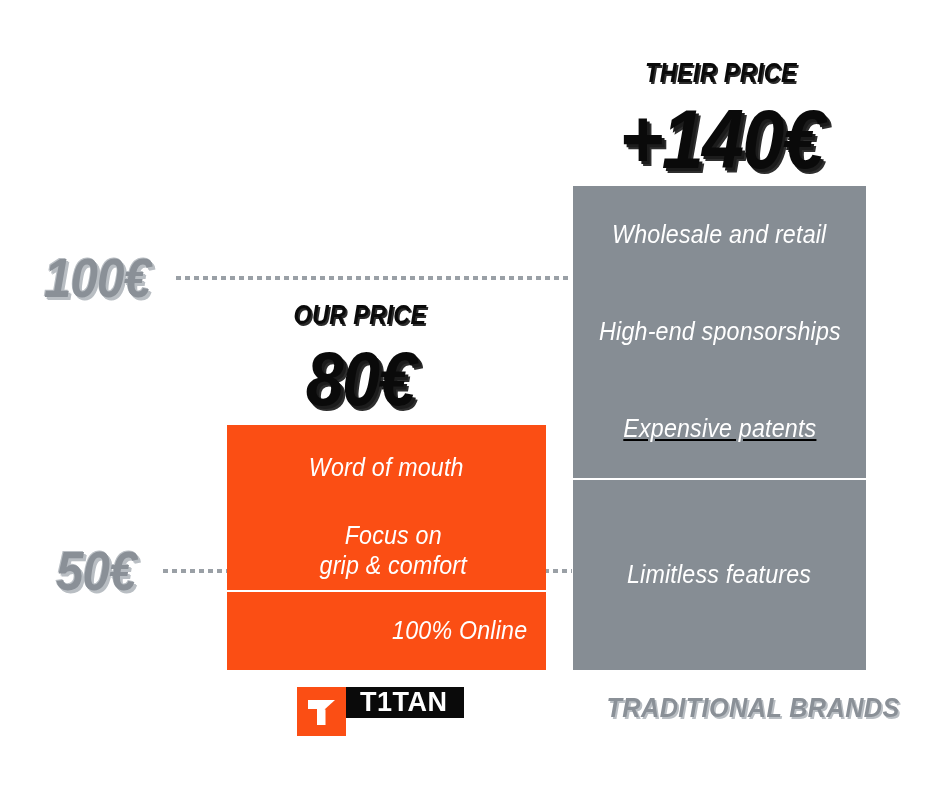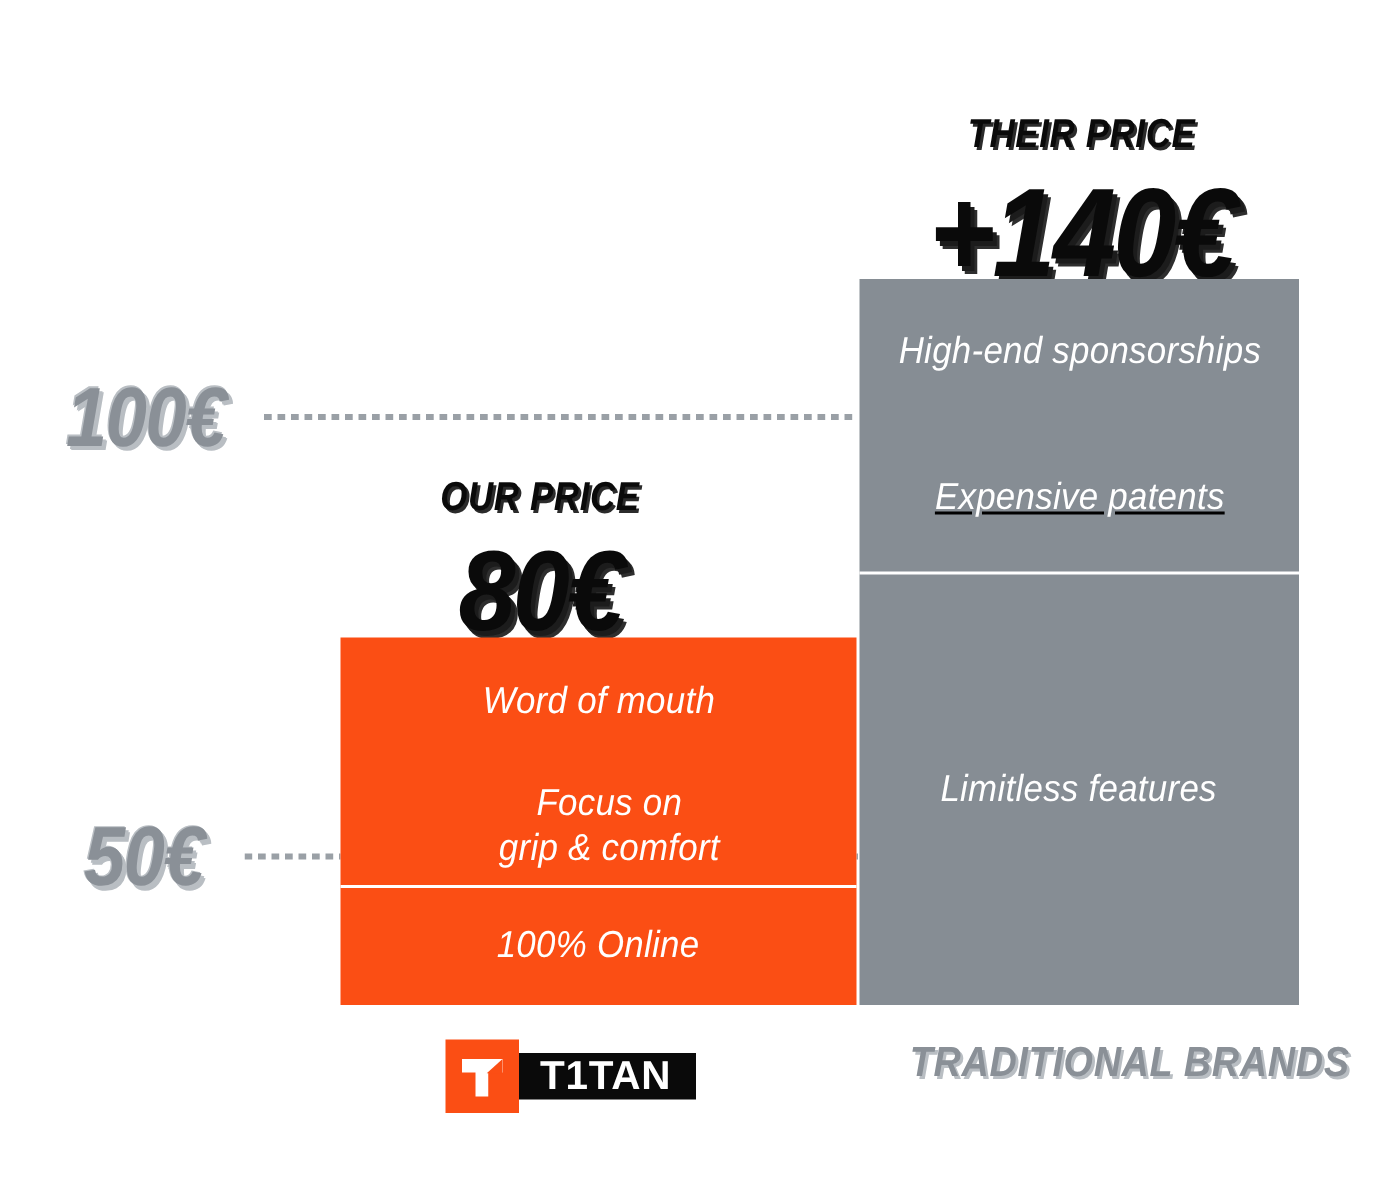--- a/index.html
+++ b/index.html
@@ -48,21 +48,21 @@
     background-image:
       linear-gradient(to right, #9aa0a6 0px, #9aa0a6 5px, rgba(0,0,0,0) 5px, rgba(0,0,0,0) 9px);
     background-size: 9px 4px;
     background-repeat: repeat-x;
   }
   #dots-100      { left: 176px; top: 276px; width: 395px; }
   #dots-50-left  { left: 163px; top: 569px; width: 64px;  }
   #dots-50-right { left: 517px; top: 569px; width: 55px;  }
 
   
-  .callout { position: absolute; text-align: center; margin-top: 16px; }
+  .callout { position: absolute; text-align: center; }
 
   .callout-title {
     font-family: "Liberation Sans", sans-serif;
     font-weight: 700;
     font-style: italic;
     font-size: 27px;
     letter-spacing: 0.5px;
     color: #0a0a0a;
     transform: scaleX(0.86);
     white-space: nowrap;
@@ -90,21 +90,21 @@
   
   .column {
     position: absolute;
     display: flex;
     flex-direction: column;
   }
 
   #col-ours {
     left: 227px;
     top: 425px;
-    width: 344px;
+    width: 319px;
     height: 245px;
     background: #fb4e14;
   }
   #col-theirs {
     left: 573px;
     top: 186px;
     width: 293px;
     height: 484px;
     background: #868d94;
   }
@@ -127,36 +127,36 @@
     color: #ffffff;
     text-align: center;
     transform: scaleX(0.93);
     white-space: pre-line;
     letter-spacing: 0.2px;
   }
 
   
   #ours-sec-0 { flex: 0 0 86px; }
   #ours-sec-1 { flex: 0 0 79px; padding-left: 28px; }
-  #ours-sec-2 { flex: 1 1 auto; }
+  #ours-sec-2 { flex: 1 1 auto; justify-content: flex-end; }
 
   
   #theirs-sec-0 { flex: 0 0 97px; }
   #theirs-sec-1 { flex: 0 0 97px; justify-content: center; }
   #theirs-sec-2 { flex: 0 0 97px; }
   #theirs-sec-3 { flex: 0 0 98px; text-decoration: underline; }
   #theirs-sec-4 { flex: 1 1 auto; }
 
   
   #logo-titan {
     position: absolute;
     left: 297px;
     top: 687px;
     display: flex;
-    align-items: center;
+    align-items: flex-start;
     height: 60px;
   }
   .logo-mark {
     width: 49px;
     height: 49px;
     background: #fb4e14;
     position: relative;
     flex: 0 0 auto;
   }
   .logo-mark svg { display: block; width: 49px; height: 49px; }
@@ -207,20 +207,23 @@
     <div class="callout-title">THEIR PRICE</div>
     <div class="callout-amount">+140€</div>
   </div>
 
   <div id="callout-our" class="callout">
     <div class="callout-title">OUR PRICE</div>
     <div class="callout-amount">80€</div>
   </div>
 
   <div id="col-theirs" class="column">
+    <div id="theirs-sec-0" class="col-section">
+      <span class="feature-text">Wholesale and retail</span>
+    </div>
     <div id="theirs-sec-1" class="col-section">
       <span class="feature-text">High-end  sponsorships</span>
     </div>
     <div id="theirs-sec-3" class="col-section">
       <span class="feature-text">Expensive patents</span>
     </div>
     <div id="theirs-sec-4" class="col-section with-top-rule">
       <span class="feature-text">Limitless features</span>
     </div>
   </div>

